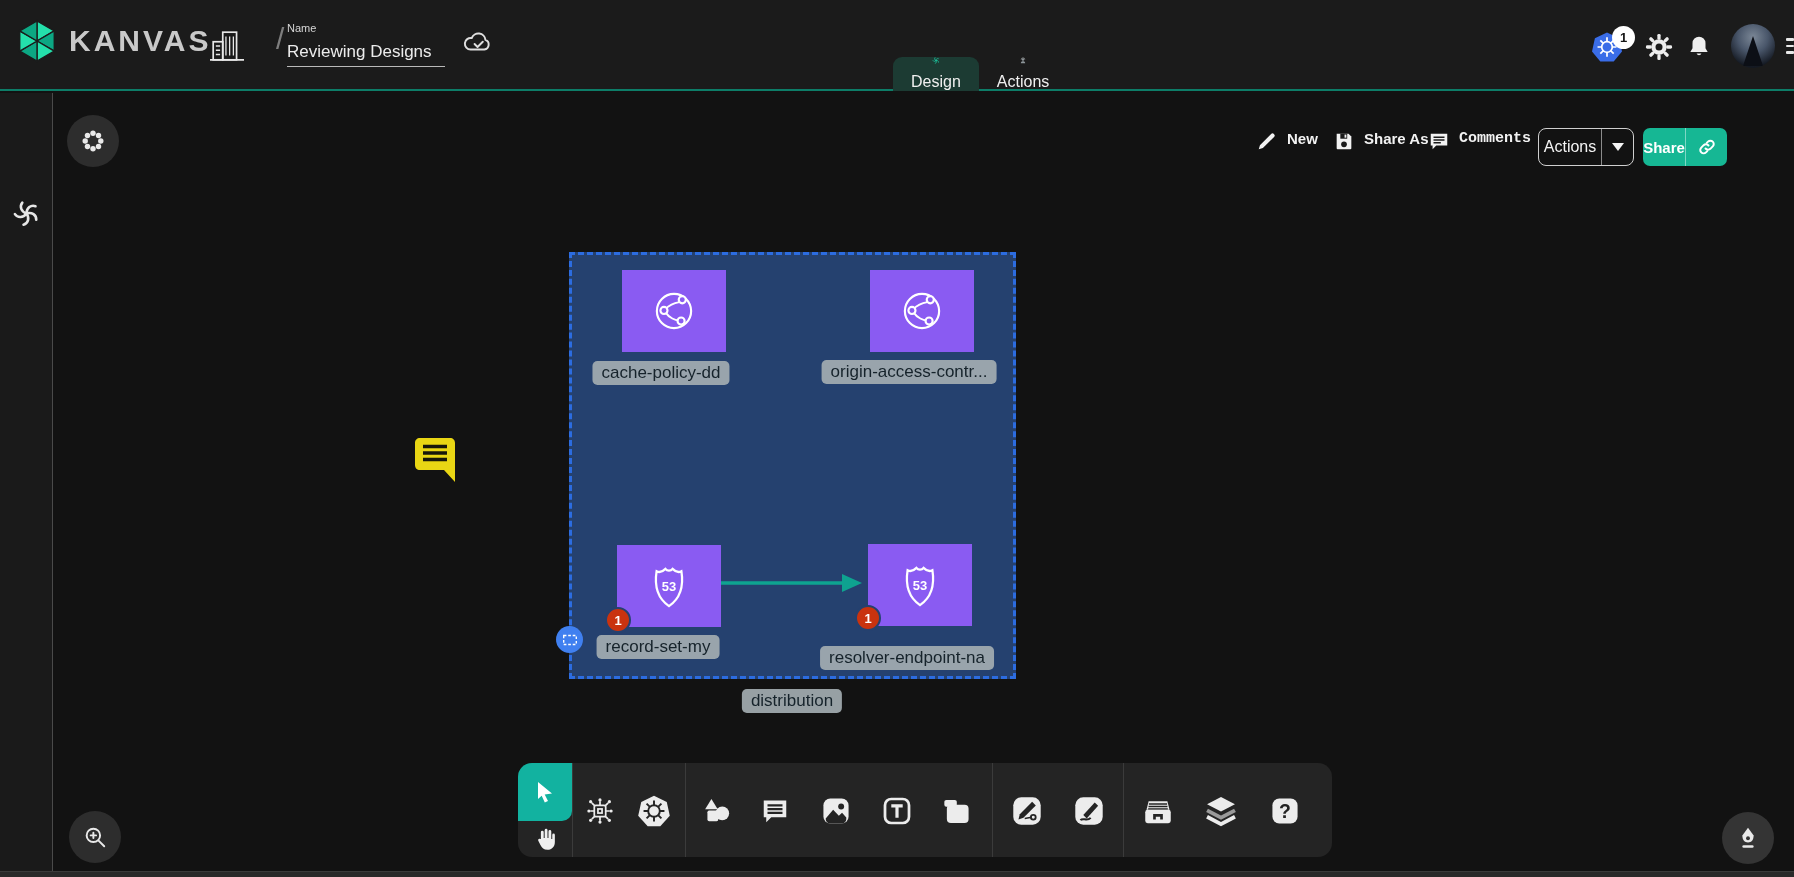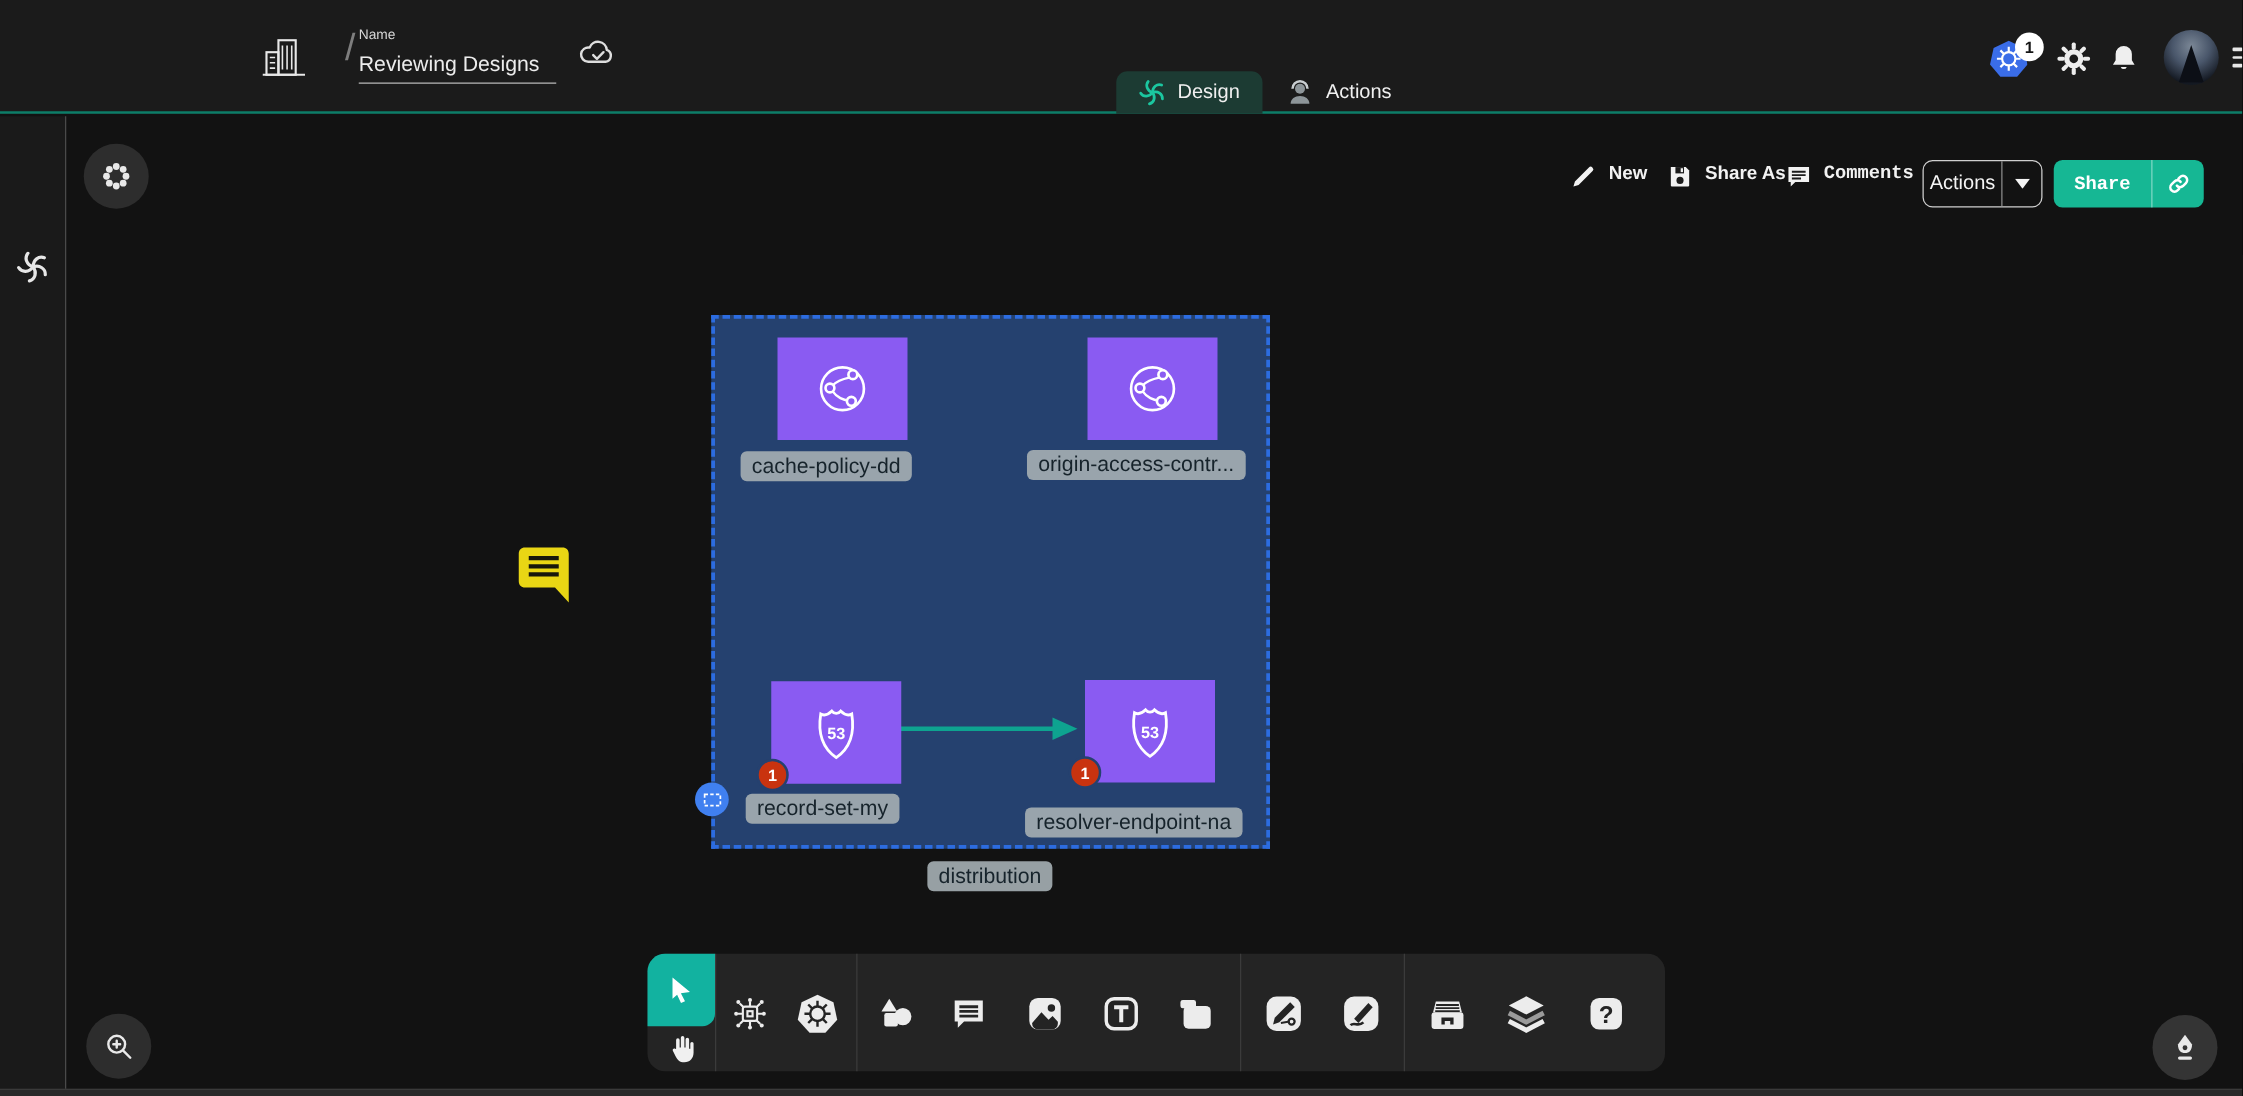--- a/index.html
+++ b/index.html
@@ -11,21 +11,21 @@
   .logo-wrap{position:absolute;left:14px;top:18px;display:flex;align-items:center;gap:9px;cursor:pointer;}
   .brand{font-size:30px;font-weight:bold;letter-spacing:3px;color:#c9c9c9;}
   .org-icon{position:absolute;left:210px;top:26px;}
   .crumb-slash{position:absolute;left:276px;top:22px;font-size:30px;color:#7e7e7e;font-weight:300;}
   .name-block{position:absolute;left:287px;top:22px;width:162px;}
   .name-label{font-size:11px;color:#d6d6d6;margin-bottom:6px;}
   .name-input{width:158px;background:transparent;border:none;border-bottom:1.5px solid #b9b9b9;color:#ececec;font-size:17px;font-family:"Liberation Sans",sans-serif;padding:2px 0 4px 0;outline:none;}
   .cloud-icon{position:absolute;left:462px;top:30px;}
 
   .tabs{position:absolute;left:893px;top:57px;display:flex;height:34px;}
-  .tab{display:flex;align-items:center;gap:9px;padding:0 18px;font-size:16px;color:#f0f0f0;cursor:pointer;}
+  .tab{display:flex;align-items:center;gap:9px;padding:0 18px;font-size:16px;color:#f0f0f0;cursor:pointer;flex-direction:column;}
   .tab.active{background:#1c3b33;border-radius:9px 9px 0 0;}
   .k8s-wrap{position:absolute;left:1592px;top:32px;cursor:pointer;}
   .k8s-badge{position:absolute;left:1612px;top:26px;width:23px;height:23px;border-radius:50%;background:#fff;color:#151515;font-size:13px;font-weight:bold;display:flex;align-items:center;justify-content:center;}
   .gear-btn{position:absolute;left:1645px;top:33px;cursor:pointer;}
   .bell-btn{position:absolute;left:1686px;top:34px;cursor:pointer;}
   .avatar{position:absolute;left:1731px;top:24px;width:44px;height:44px;border-radius:50%;cursor:pointer;overflow:hidden;
           background:radial-gradient(circle at 50% 30%,#7b8796 0%,#49566a 40%,#141922 78%);}
   .avatar .fig{position:absolute;left:12px;top:12px;width:0;height:0;border-left:10px solid transparent;border-right:10px solid transparent;border-bottom:30px solid #0c0f16;}
   .hamburger{position:absolute;left:1786px;top:38px;width:8px;cursor:pointer;}
   .hamburger div{height:2.5px;background:#e8e8e8;margin-bottom:4px;border-radius:1px;}
@@ -35,21 +35,21 @@
   .sb-spiral{position:absolute;left:13px;top:107px;cursor:pointer;}
 
   
   .circle-btn{position:absolute;width:52px;height:52px;border-radius:50%;background:#2d2d2d;display:flex;align-items:center;justify-content:center;cursor:pointer;}
 
   
   .abar-item{position:absolute;top:130px;height:36px;display:flex;gap:9px;color:#f2f2f2;font-size:15px;font-weight:bold;cursor:pointer;}
   .actions-btn{position:absolute;left:1538px;top:128px;width:96px;height:38px;border:1.5px solid #cfcfcf;border-radius:8px;display:flex;box-sizing:border-box;cursor:pointer;color:#f4f4f4;}
   .actions-main{flex:1;display:flex;align-items:center;justify-content:center;font-size:16px;}
   .actions-caret{width:31px;border-left:1px solid #8b8b8b;display:flex;align-items:center;justify-content:center;}
-  .share-btn{position:absolute;left:1643px;top:128px;width:120px;height:38px;background:#16b794;border-radius:7px;display:flex;cursor:pointer;font-family:Liberation Mono, monospace;}
+  .share-btn{position:absolute;left:1643px;top:128px;width:84px;height:38px;background:#16b794;border-radius:7px;display:flex;cursor:pointer;}
   .share-main{flex:1;display:flex;align-items:center;justify-content:center;color:#fff;font-size:15px;font-weight:bold;}
   .share-link{width:41px;border-left:1px solid rgba(255,255,255,.45);display:flex;align-items:center;justify-content:center;}
 
   
   .sel-box{position:absolute;left:569px;top:252px;width:447px;height:427px;background:#25416f;border:3px dashed #2c6ce0;box-sizing:border-box;cursor:move;}
   .node{position:absolute;width:104px;height:82px;background:#8a5bf2;display:flex;align-items:center;justify-content:center;cursor:pointer;}
   .chip{position:absolute;transform:translateX(-50%);background:rgba(163,172,177,.92);color:#16232b;font-size:17px;padding:2px 9px;border-radius:5px;white-space:nowrap;cursor:pointer;}
   .nbadge{position:absolute;width:26px;height:26px;border-radius:50%;background:#c9330f;color:#fff;font-size:13px;font-weight:bold;display:flex;align-items:center;justify-content:center;border:2px solid #25416f;box-sizing:border-box;}
   .edge{position:absolute;left:699px;top:570px;cursor:pointer;}
   .sel-handle{position:absolute;left:556px;top:626px;width:27px;height:27px;border-radius:50%;background:#4080f0;display:flex;align-items:center;justify-content:center;cursor:pointer;}
@@ -62,20 +62,33 @@
   .tool-select{position:absolute;left:0;top:0;width:54px;height:58px;background:#12b2a0;border-radius:14px 0 10px 0;display:flex;align-items:center;justify-content:center;cursor:pointer;}
   .tool-hand{position:absolute;left:5px;top:58px;width:44px;height:36px;display:flex;align-items:center;justify-content:center;cursor:pointer;}
   .bottom-strip{position:absolute;left:0;right:0;bottom:0;height:5px;background:#292929;border-top:1px solid #3a3a3a;}
 </style>
 </head>
 <body>
 
 <div class="screen">
 
   <div class="header">
+    <div class="logo-wrap">
+      <svg width="46" height="46" viewBox="0 0 48 48">
+        <g stroke="#1b1b1b" stroke-width="1.4">
+          <polygon points="24,24 24,3 42,13.5" fill="#24e0ab"></polygon>
+          <polygon points="24,24 42,13.5 42,34.5" fill="#0ca783"></polygon>
+          <polygon points="24,24 42,34.5 24,45" fill="#24e0ab"></polygon>
+          <polygon points="24,24 24,45 6,34.5" fill="#0ca783"></polygon>
+          <polygon points="24,24 6,34.5 6,13.5" fill="#24e0ab"></polygon>
+          <polygon points="24,24 6,13.5 24,3" fill="#0ca783"></polygon>
+        </g>
+      </svg>
+      <span class="brand">KANVAS</span>
+    </div>
 
     <div class="org-icon">
       <svg width="34" height="40" viewBox="0 0 32 36" fill="none" stroke="#e8e8e8" stroke-width="1.6">
         <rect x="3" y="14" width="9" height="17"></rect>
         <rect x="12" y="5" width="13" height="26"></rect>
         <path d="M15 9v18M18.5 9v18M22 9v18" stroke-width="1.2"></path>
         <path d="M5.5 18h4M5.5 22h4M5.5 26h4" stroke-width="1.2"></path>
         <path d="M0 31h32" stroke-width="1.6"></path>
       </svg>
     </div>

